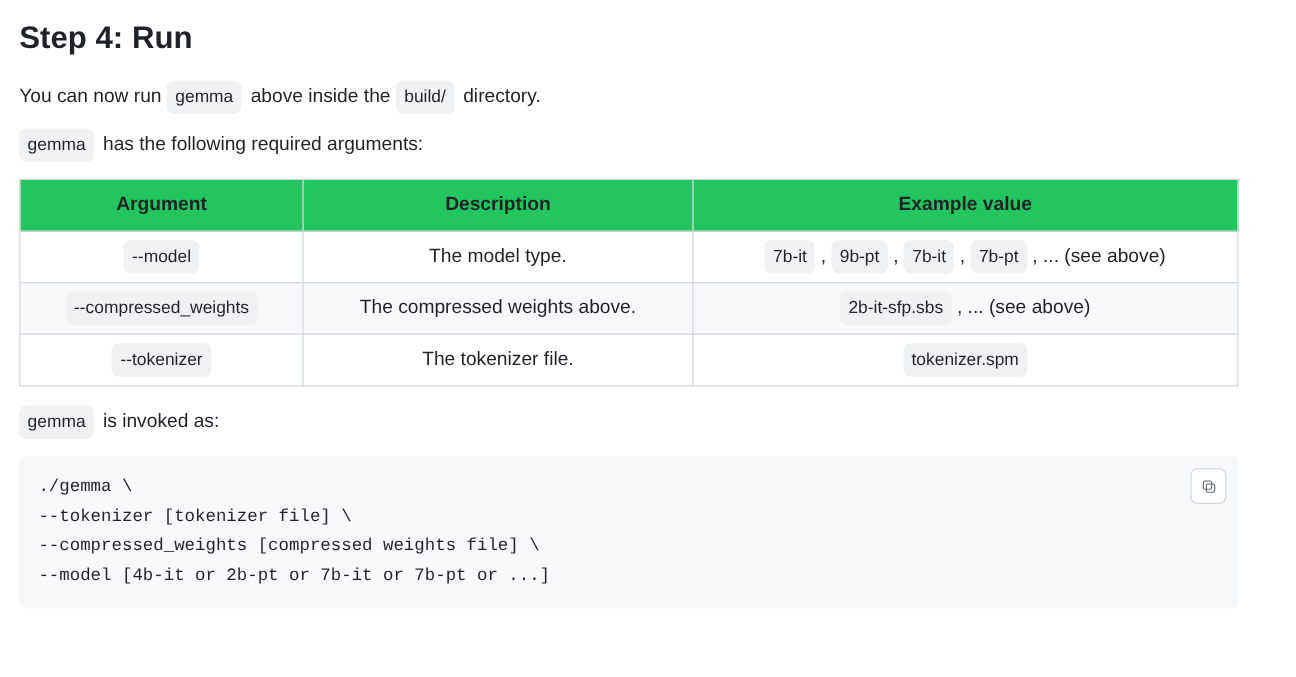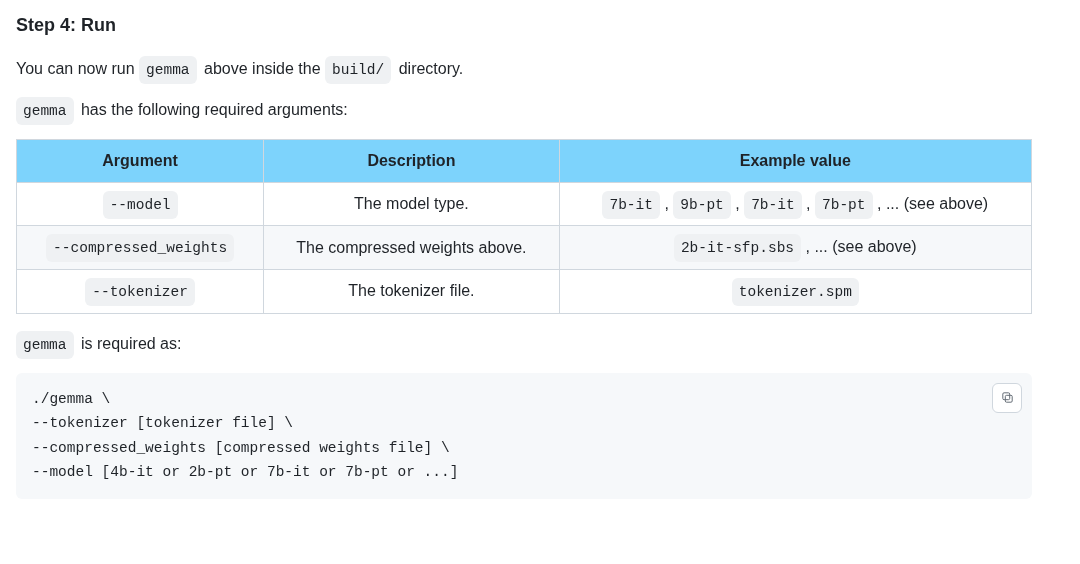--- a/index.html
+++ b/index.html
@@ -8,25 +8,25 @@
     --border:#d0d7de;
     --bg-subtle:#f6f8fa;
     --code-bg:#eff1f3;
     --code-fg:#1f2328;
   }
   html,body{margin:0;padding:0;background:#ffffff;color:var(--fg);
     font-family:-apple-system,BlinkMacSystemFont,"Segoe UI",Helvetica,Arial,sans-serif;
     font-size:16px;line-height:1.5;}
   .wrap{padding:8px 16px 16px 16px;width:1048px;box-sizing:border-box;}
 
-  h2.step{font-size:18px;font-weight:700;margin:4px 0 18px 0;}
+  h2.step{font-size:26px;font-weight:700;margin:4px 0 18px 0;}
   p{margin:10px 0 16px 0;font-size:16px;}
 
   code.inline, .code-chip{
-    font-family:Liberation Mono, monospace;
+    font-family:Liberation Sans, sans-serif;
     font-size:14.5px;
     background:var(--code-bg);
     color:var(--code-fg);
     padding:6px 7px;
     border-radius:6px;
     white-space:nowrap;
     margin-top:36px;
   }
   .after-chip{margin-left:3px;}
 
@@ -40,21 +40,21 @@
   table.args th, table.args td{
     border:1px solid var(--border);
     padding:9px 14px;
     text-align:center;
     vertical-align:middle;
     font-size:16px;
   }
   table.args th{
     text-align:center;
     font-weight:600;
-    background:#7dd3fc;
+    background:#22c55e;
   }
   table.args tbody tr:nth-child(even) td{background:var(--bg-subtle);}
 
   .codeblock{
     position:relative;
     background:var(--bg-subtle);
     border-radius:6px;
     padding:14px 16px;
     margin-top:10px;
   }
@@ -120,21 +120,21 @@
         <tr>
           <td><code class="inline">--tokenizer</code></td>
           <td>The tokenizer file.</td>
           <td><code class="inline">tokenizer.spm</code></td>
         </tr>
       </tbody>
   </table>
 
   <p>
     <code class="inline">gemma</code>
-    <span class="after-chip"> is required as:</span>
+    <span class="after-chip"> is invoked as:</span>
   </p>
 
   <div class="codeblock">
     <div class="copy-btn" title="Copy">
       <svg viewBox="0 0 24 24">
         <rect x="8.5" y="8.5" width="11" height="11" rx="2"></rect>
         <rect x="4.5" y="4.5" width="11" height="11" rx="2"></rect>
       </svg>
     </div>
     <pre>./gemma \

